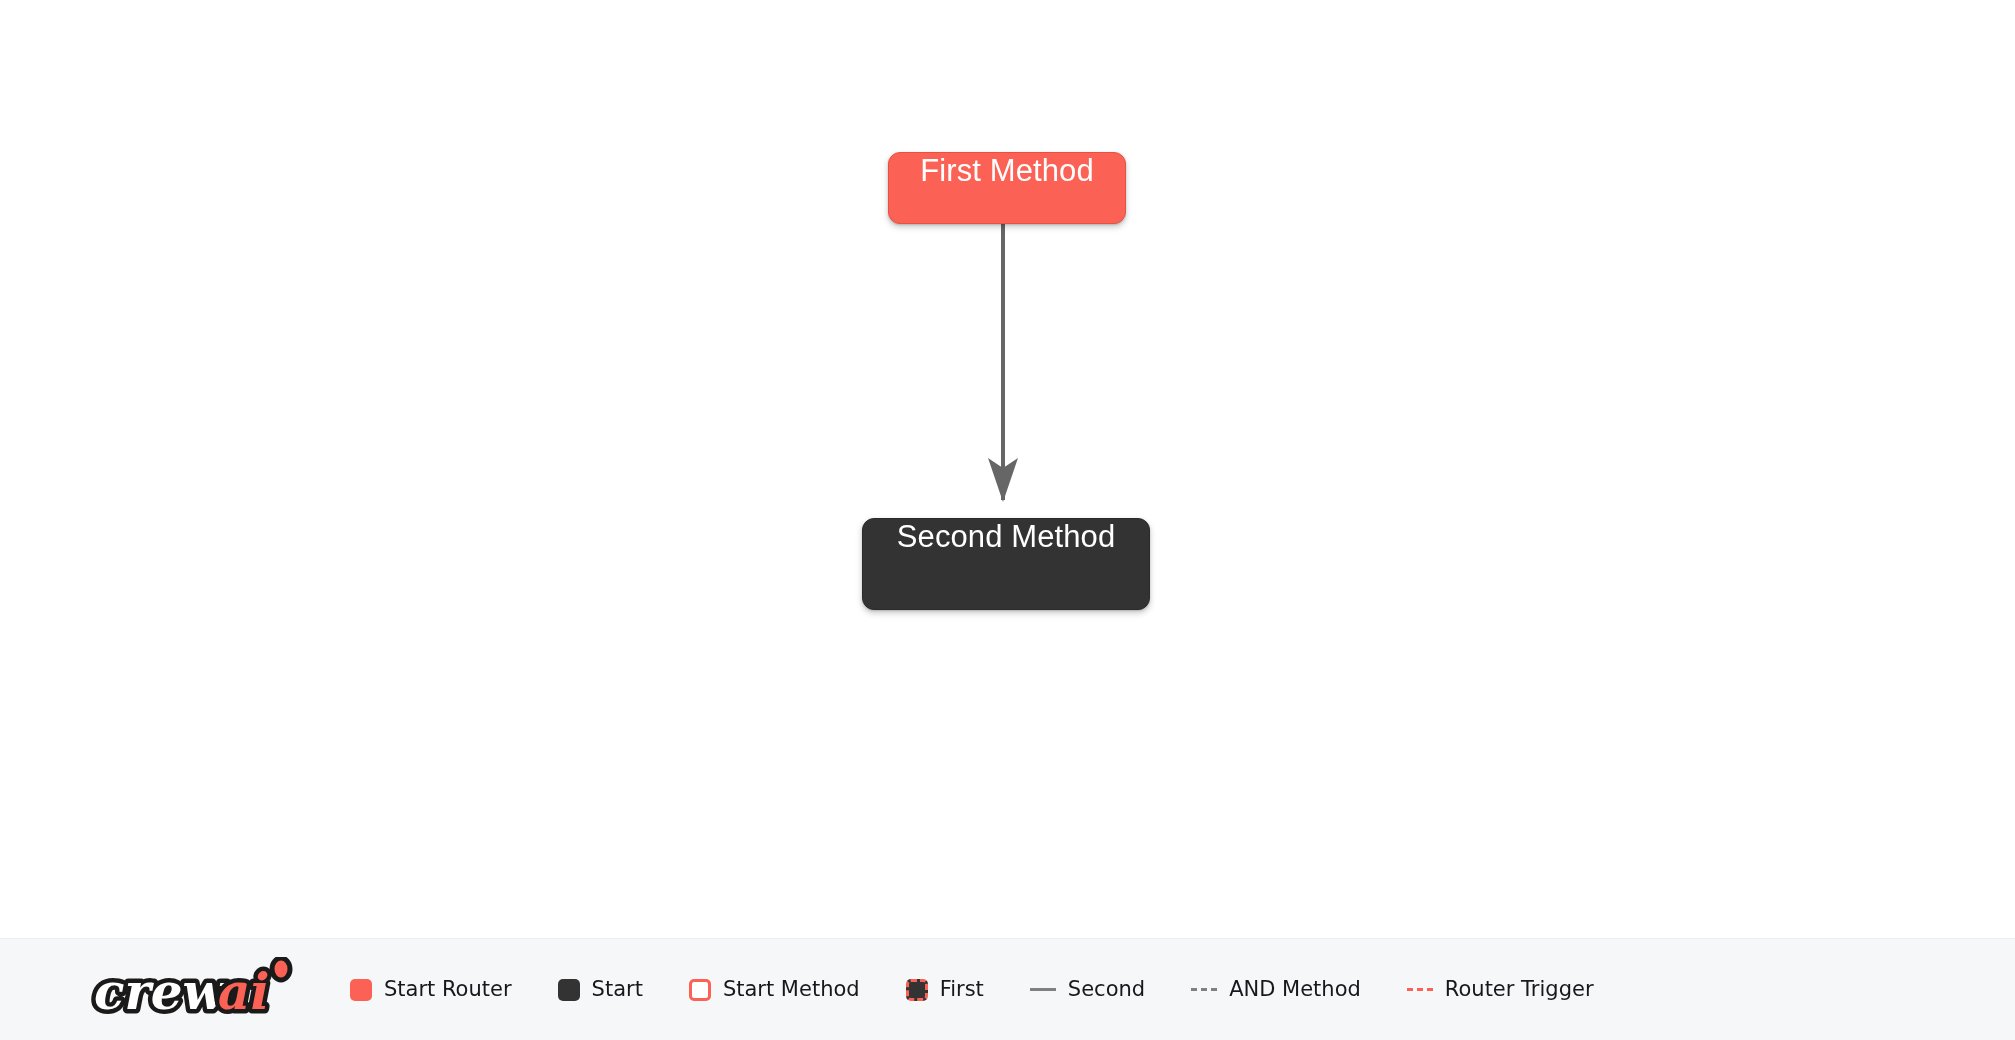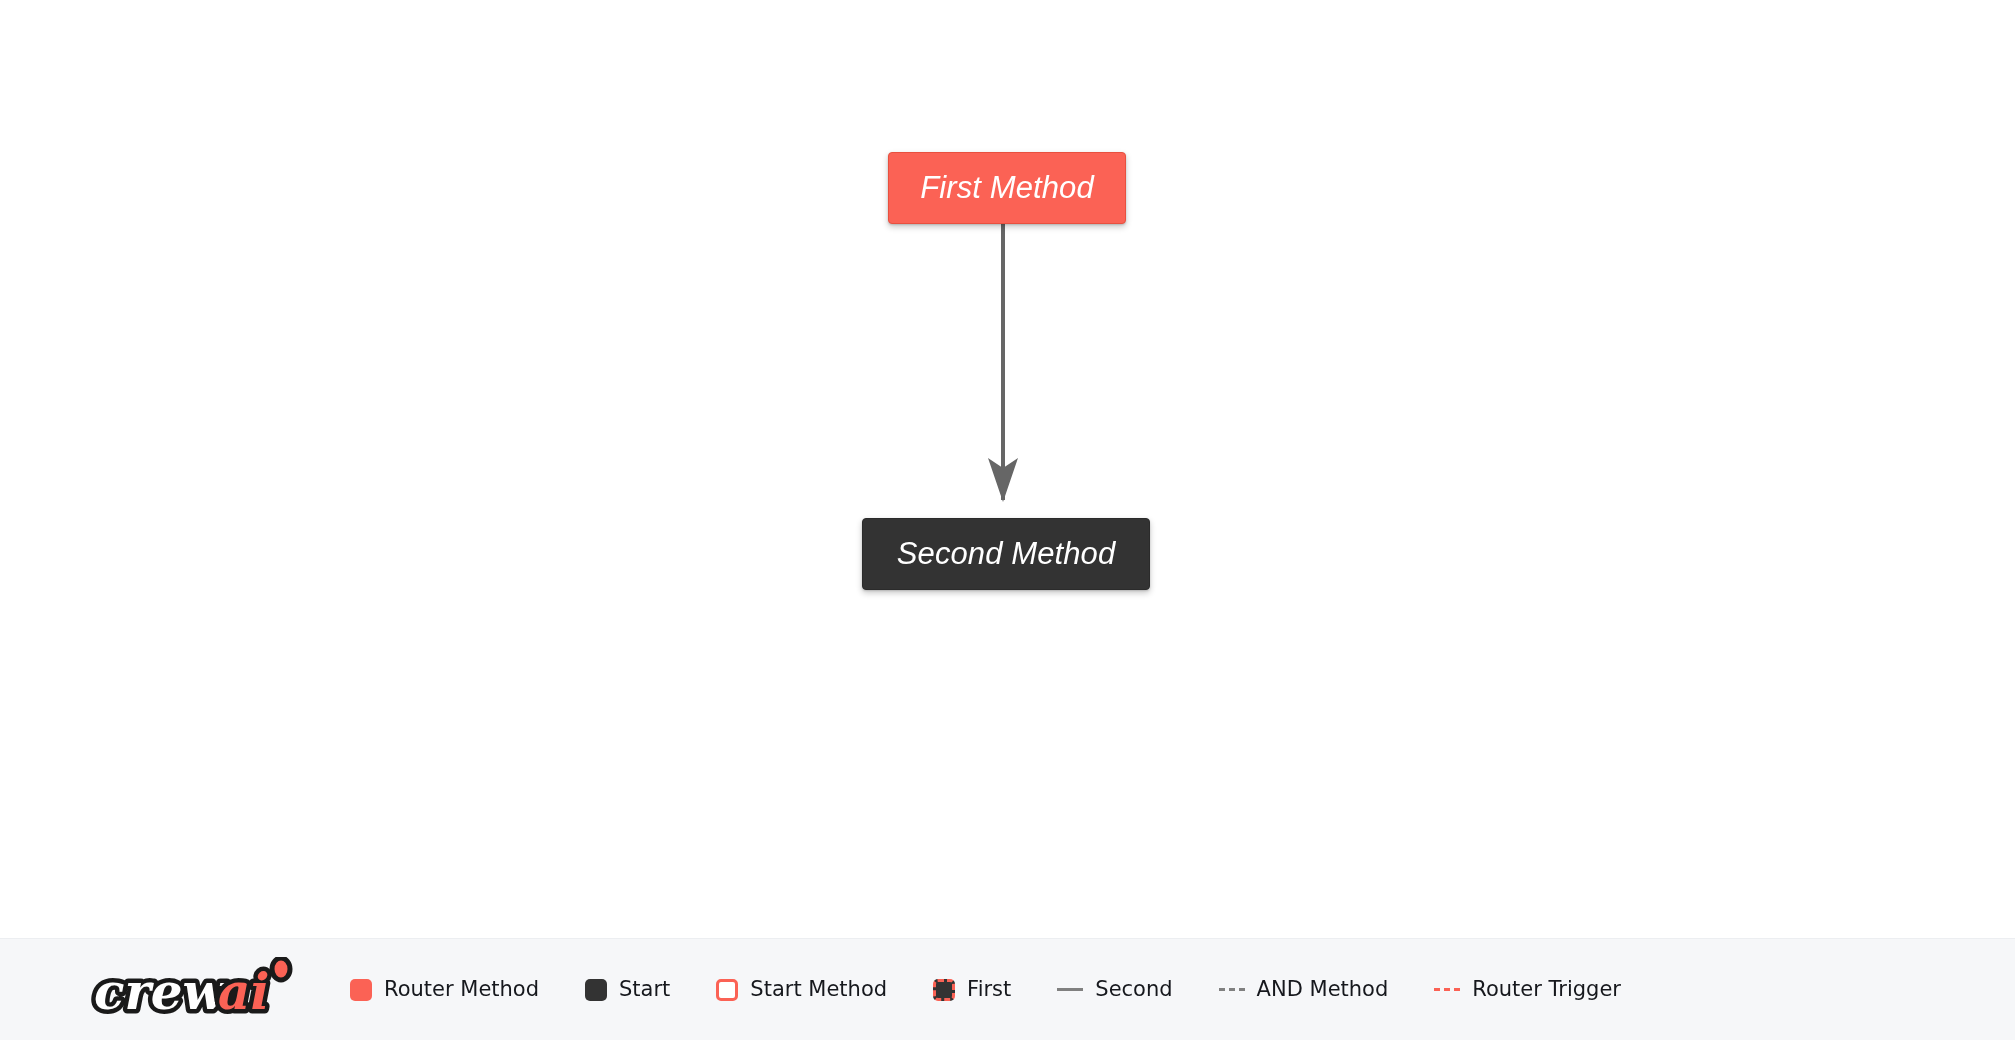--- a/index.html
+++ b/index.html
@@ -31,31 +31,30 @@
     top: 0;
     width: 2015px;
     height: 938px;
     pointer-events: none;
   }
 
   
   .node {
     position: absolute;
     display: flex;
-    align-items: center;
+    align-items: flex-start;
     justify-content: center;
     box-sizing: border-box;
-    border-radius: 4px;
+    border-radius: 12px;
     color: #ffffff;
     font-size: 31px;
     font-weight: 400;
     letter-spacing: 0.1px;
     white-space: nowrap;
     box-shadow: 0 3px 6px rgba(0,0,0,0.22), 0 1px 2px rgba(0,0,0,0.14);
-    font-style: italic;
   }
   .node-start {
     background: #fb6255;
     border: 1px solid #e8503f;
   }
   .node-method {
     background: #333333;
     border: 1px solid #2b2b2b;
   }
 
@@ -135,21 +134,21 @@
     <g>
       <line x1="1003" y1="224" x2="1003" y2="500" stroke="#666666" stroke-width="4"></line>
       <path d="M 988 458 L 1003 468 L 1018 458 L 1003 502 Z" fill="#666666"></path>
     </g>
   </svg>
 
   <div class="node node-start" style="left:888px; top:152px; width:238px; height:72px;">
     <span>First Method</span>
   </div>
 
-  <div class="node node-method" style="left:862px; top:518px; width:288px; height:72px;">
+  <div class="node node-method" style="left:862px; top:518px; width:288px; height:92px;">
     <span>Second Method</span>
   </div>
 
 </div>
 
 <div id="legend-bar">
 
   <svg id="crewai-logo" viewBox="0 0 222 66" xmlns="http://www.w3.org/2000/svg">
     <defs>
       <style>
@@ -168,21 +167,21 @@
     <text class="lg-script" x="128" y="52" stroke="#1a1a1a" stroke-width="9" stroke-linejoin="round" fill="none">ai</text>
     <text class="lg-script" x="128" y="52" fill="#fb6255">ai</text>
 
     <ellipse cx="191" cy="12" rx="9" ry="11" fill="#fb6255" stroke="#1a1a1a" stroke-width="5"></ellipse>
   </svg>
 
   <div class="legend-items">
 
     <div class="legend-item">
       <span class="swatch swatch-start"></span>
-      <span class="legend-label">Router Method</span>
+      <span class="legend-label">Start Router</span>
     </div>
 
     <div class="legend-item">
       <span class="swatch swatch-method"></span>
       <span class="legend-label">Start</span>
     </div>
 
     <div class="legend-item">
       <span class="swatch swatch-crew"></span>
       <span class="legend-label">Start Method</span>

